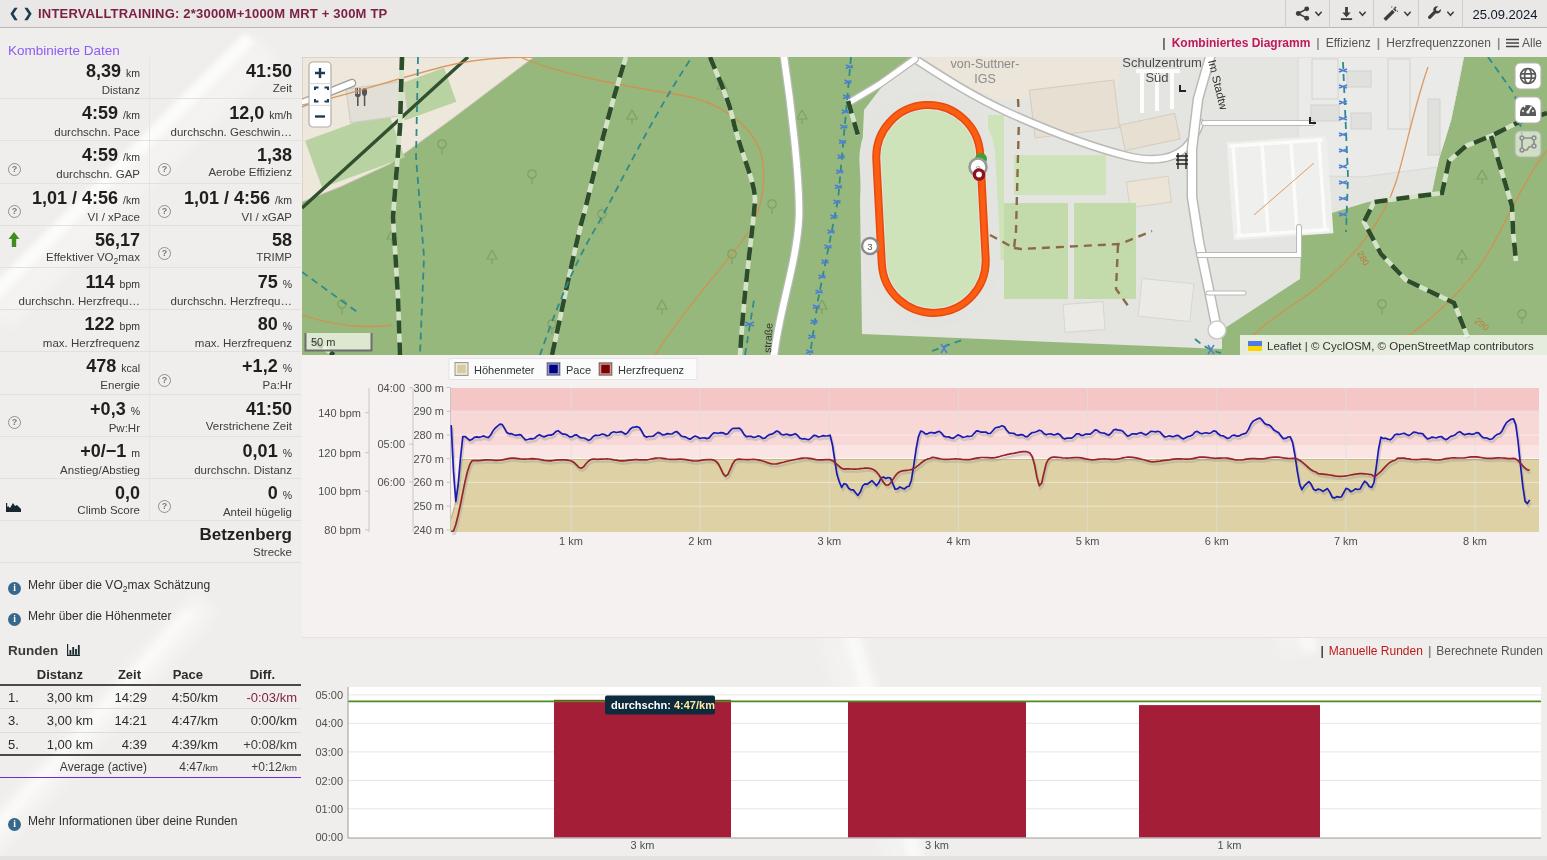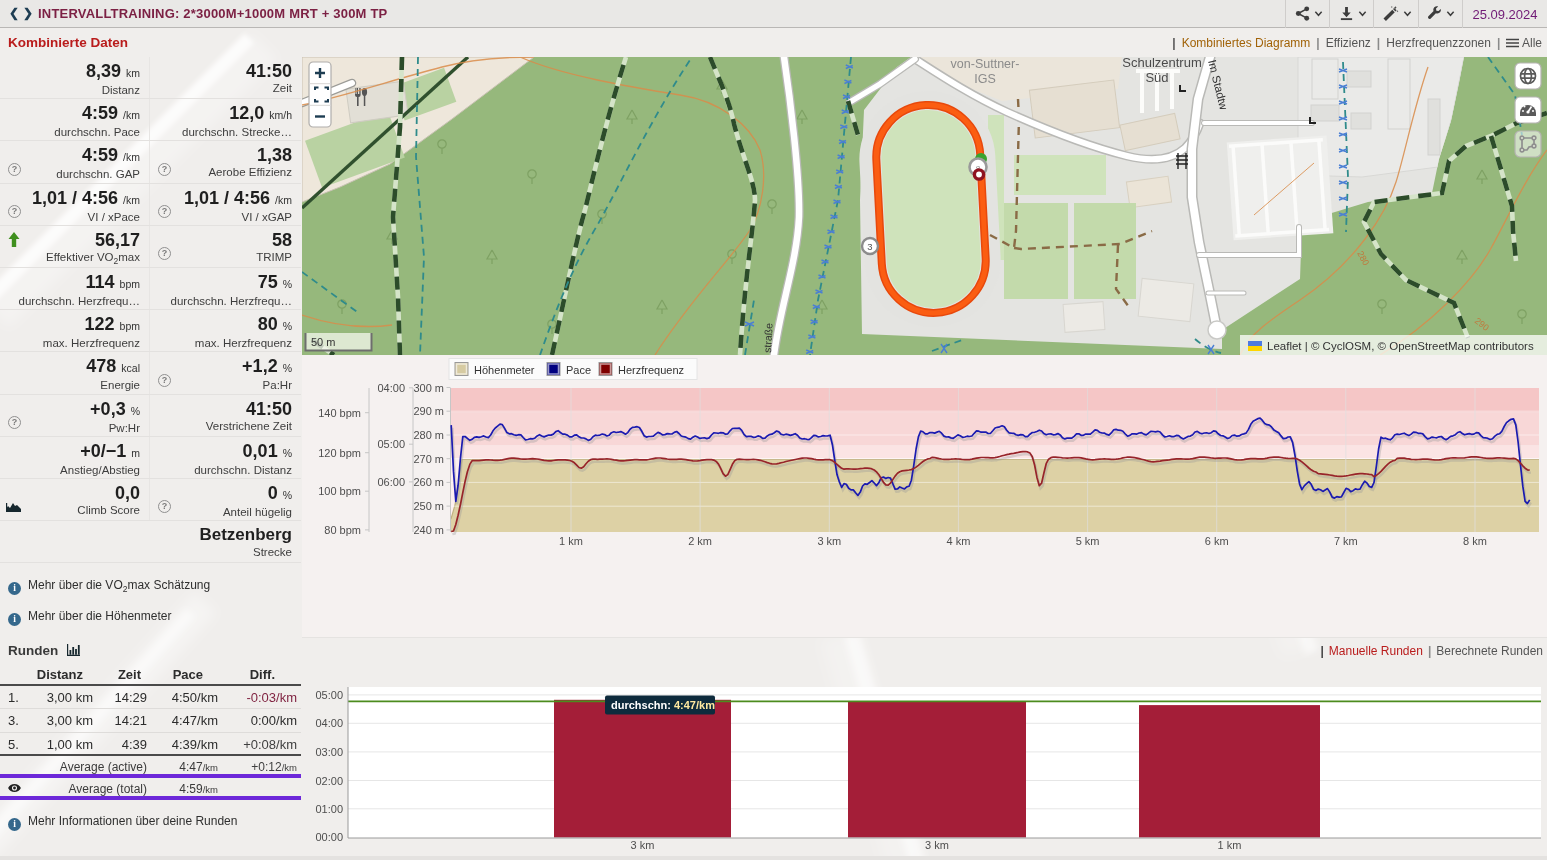--- a/index.html
+++ b/index.html
@@ -4,27 +4,27 @@
 html,body{width:1547px;height:860px;overflow:hidden}
 body{font-family:"Liberation Sans",sans-serif;background:#f0eeec;position:relative;font-size:12px;color:#333}
 .abs{position:absolute}
 .streak{position:absolute;pointer-events:none}
 
 #topbar{position:absolute;left:0;top:0;width:1547px;height:28px;background:#e9e8e6;border-bottom:1px solid #b9b7b5}
 #topbar .nav{position:absolute;left:9px;top:6px;font-size:12px;font-weight:bold;color:#1d3d52;letter-spacing:4px}
 #topbar .title{position:absolute;left:38px;top:6px;font-size:13px;font-weight:bold;color:#7922423;color:#7c2144;letter-spacing:.2px}
 .tsep{position:absolute;top:0;width:1px;height:28px;background:#cfcdcb}
 .ticon{position:absolute;top:6px}
-#topbar .date{position:absolute;left:1463px;top:7px;width:84px;text-align:center;font-size:13px;color:#701a75}
+#topbar .date{position:absolute;left:1463px;top:7px;width:84px;text-align:center;font-size:13px;color:#0f172a}
 
 #subhead{position:absolute;left:0;top:29px;width:1547px;height:27px}
-#subhead .h1{position:absolute;left:8px;top:6px;font-size:13.5px;font-weight:bold;color:#b91c1c}
+#subhead .h1{position:absolute;left:8px;top:14px;font-size:13.5px;font-weight:normal;color:#8b5cf6}
 .toplinks{position:absolute;top:7px;right:5px;font-size:12px;color:#555;white-space:nowrap}
 .toplinks .sep{color:#8a8a8a;font-weight:bold;padding:0 6px}
-.toplinks .act{color:#a16207;font-weight:normal}
+.toplinks .act{color:#be185d;font-weight:bold}
 
 #stats{position:absolute;left:0;top:57px;width:301px}
 .srow{position:relative;width:301px;height:42.2px;border-bottom:1px solid #e3e1df}
 .cell{position:absolute;top:0;height:100%;width:150px;text-align:right}
 .cell.c1{left:0;border-right:1px solid #e7e5e3}
 .cell.c2{left:151px;width:150px}
 .val{padding:5px 9px 0 0;font-size:18px;font-weight:bold;color:#1f1f1f;line-height:18px;white-space:nowrap}
 .val .u{font-size:10.5px;font-weight:normal;color:#333}
 .lab{padding:2px 9px 0 0;font-size:11.5px;color:#3d3d3d;white-space:nowrap;overflow:hidden}
 .qm{position:absolute;left:8px;bottom:7px;width:13px;height:13px;border:1.4px solid #909090;border-radius:50%;color:#7a7a7a;font-size:9px;line-height:10.5px;text-align:center;font-weight:bold}
@@ -33,21 +33,21 @@
 .icirc{display:inline-block;width:13px;height:13px;border-radius:50%;background:#35688c;color:#fff;font-size:9.5px;font-weight:bold;text-align:center;line-height:13px;vertical-align:-2px;margin-right:7px;font-family:"Liberation Serif",serif}
 sub{font-size:8.5px}
 
 #rundhead{position:absolute;left:8px;top:643px;font-size:13.5px;font-weight:bold;color:#3a3a3a}
 #rlinks{position:absolute;top:644px;right:4px;font-size:12px;color:#555;white-space:nowrap}
 #rlinks .sep{color:#8a8a8a;font-weight:bold;padding:0 5px}
 #laps{position:absolute;left:0;top:663px;width:301px;font-size:13px;color:#2c2c2c}
 #laps .hr{height:23px;font-weight:bold;border-bottom:2px solid #4a4a4a}
 #laps .r{position:relative;height:23.3px;border-bottom:1px solid #dedcda}
 #laps .r3{border-bottom:2px solid #4a4a4a}
-#laps .ar{position:relative;height:22px;border-bottom:4px solid #6d28d9;font-size:12px;color:#3a3a3a}
+#laps .ar{position:relative;height:22px;border-bottom:1px solid #6d28d9;font-size:12px;color:#3a3a3a}
 #laps .cnum{position:absolute;left:8px;top:4px}
 #laps .cd{position:absolute;right:208px;top:4px}
 #laps .ct{position:absolute;right:154px;top:4px}
 #laps .cp{position:absolute;right:83px;top:4px}
 #laps .cx{position:absolute;right:4px;top:4px}
 #laps .hr .cd{right:218px}
 #laps .hr .ct{right:160px}
 #laps .hr .cp{right:98px}
 #laps .hr .cx{right:26px}
 #laps .neg{color:#7e1f3e}
@@ -134,21 +134,21 @@
         <div class="lab">Zeit</div>
       </div>
     </div>
     <div class="srow">
       <div class="cell c1">
         <div class="val">4:59 <span class="u">/km</span></div>
         <div class="lab">durchschn. Pace</div>
       </div>
       <div class="cell c2">
         <div class="val">12,0 <span class="u">km/h</span></div>
-        <div class="lab">durchschn. Strecke…</div>
+        <div class="lab">durchschn. Geschwin…</div>
       </div>
     </div>
     <div class="srow">
       <div class="cell c1">
         <div class="qm">?</div>
         <div class="val">4:59 <span class="u">/km</span></div>
         <div class="lab">durchschn. GAP</div>
       </div>
       <div class="cell c2">
         <div class="qm">?</div>
@@ -647,28 +647,20 @@
       <span class="cd">1,00 km</span>
       <span class="ct">4:39</span>
       <span class="cp">4:39/km</span>
       <span class="cx pos">+0:08/km</span>
     </div>
  <div class="ar">
       <span class="ct">Average (active)</span>
       <span class="cp">4:47<span class="sm">/km</span></span>
       <span class="cx pos">+0:12<span class="sm">/km</span></span>
     </div>
- <div class="ar">
-      <svg class="eye" viewBox="0 0 16 10">
-        <path fill="#222" d="M8 0C4.5 0 1.6 2 0 5c1.6 3 4.5 5 8 5s6.4-2 8-5c-1.6-3-4.5-5-8-5zm0 8.2A3.2 3.2 0 118 1.8a3.2 3.2 0 010 6.4z"></path>
-        <circle cx="8" cy="5" r="1.8" fill="#222"></circle>
-      </svg>
-      <span class="ct">Average (total)</span>
-      <span class="cp">4:59<span class="sm">/km</span></span>
-    </div>
 </div>
 <div class="infoline" style="top:814px"><span class="icirc">i</span>Mehr Informationen über deine Runden</div>
 
 <svg class="abs" style="left:302px;top:660px" width="1245" height="200" viewBox="0 0 1245 200">
     <rect x="46.0" y="27.0" width="1193.0" height="151.0" fill="#fff"></rect>
     <path d="M46.0 34.9H1239.0" stroke="#e6e6e6"></path>
     <text x="41.0" y="38.9" font-size="11" fill="#4e4e4e" text-anchor="end">05:00</text>
     <path d="M46.0 63.3H1239.0" stroke="#e6e6e6"></path>
     <text x="41.0" y="67.3" font-size="11" fill="#4e4e4e" text-anchor="end">04:00</text>
     <path d="M46.0 91.9H1239.0" stroke="#e6e6e6"></path>

